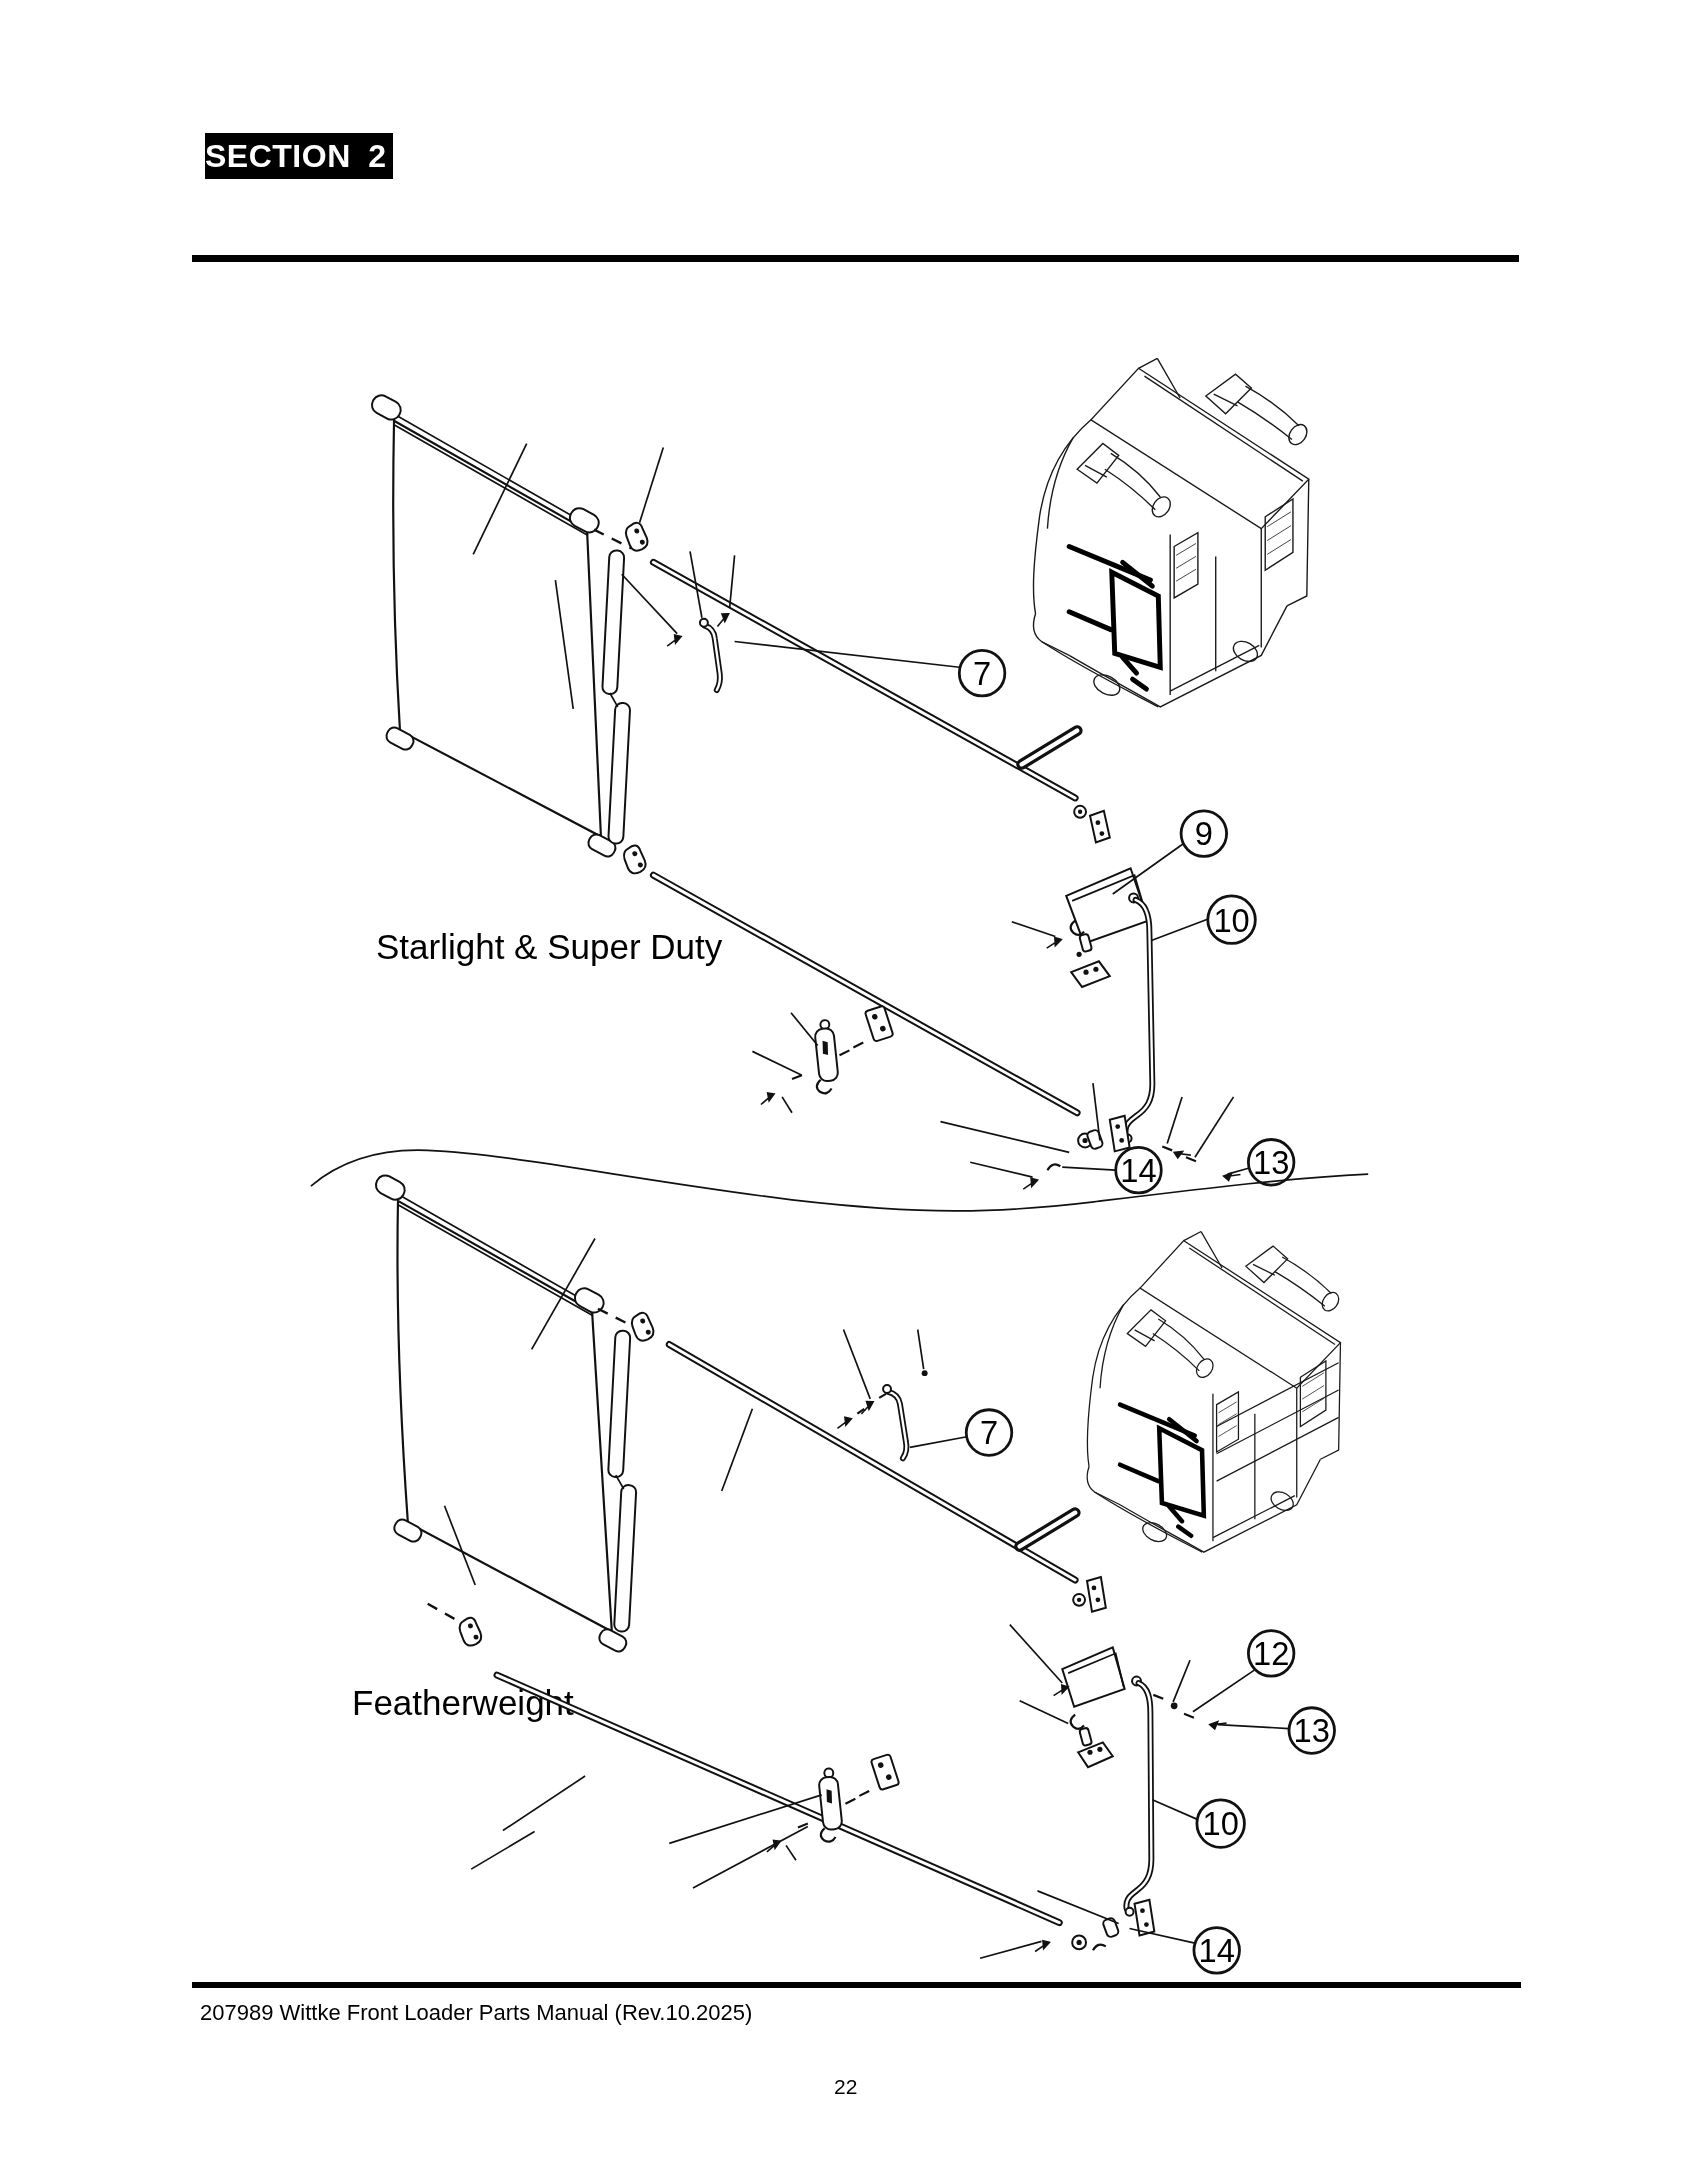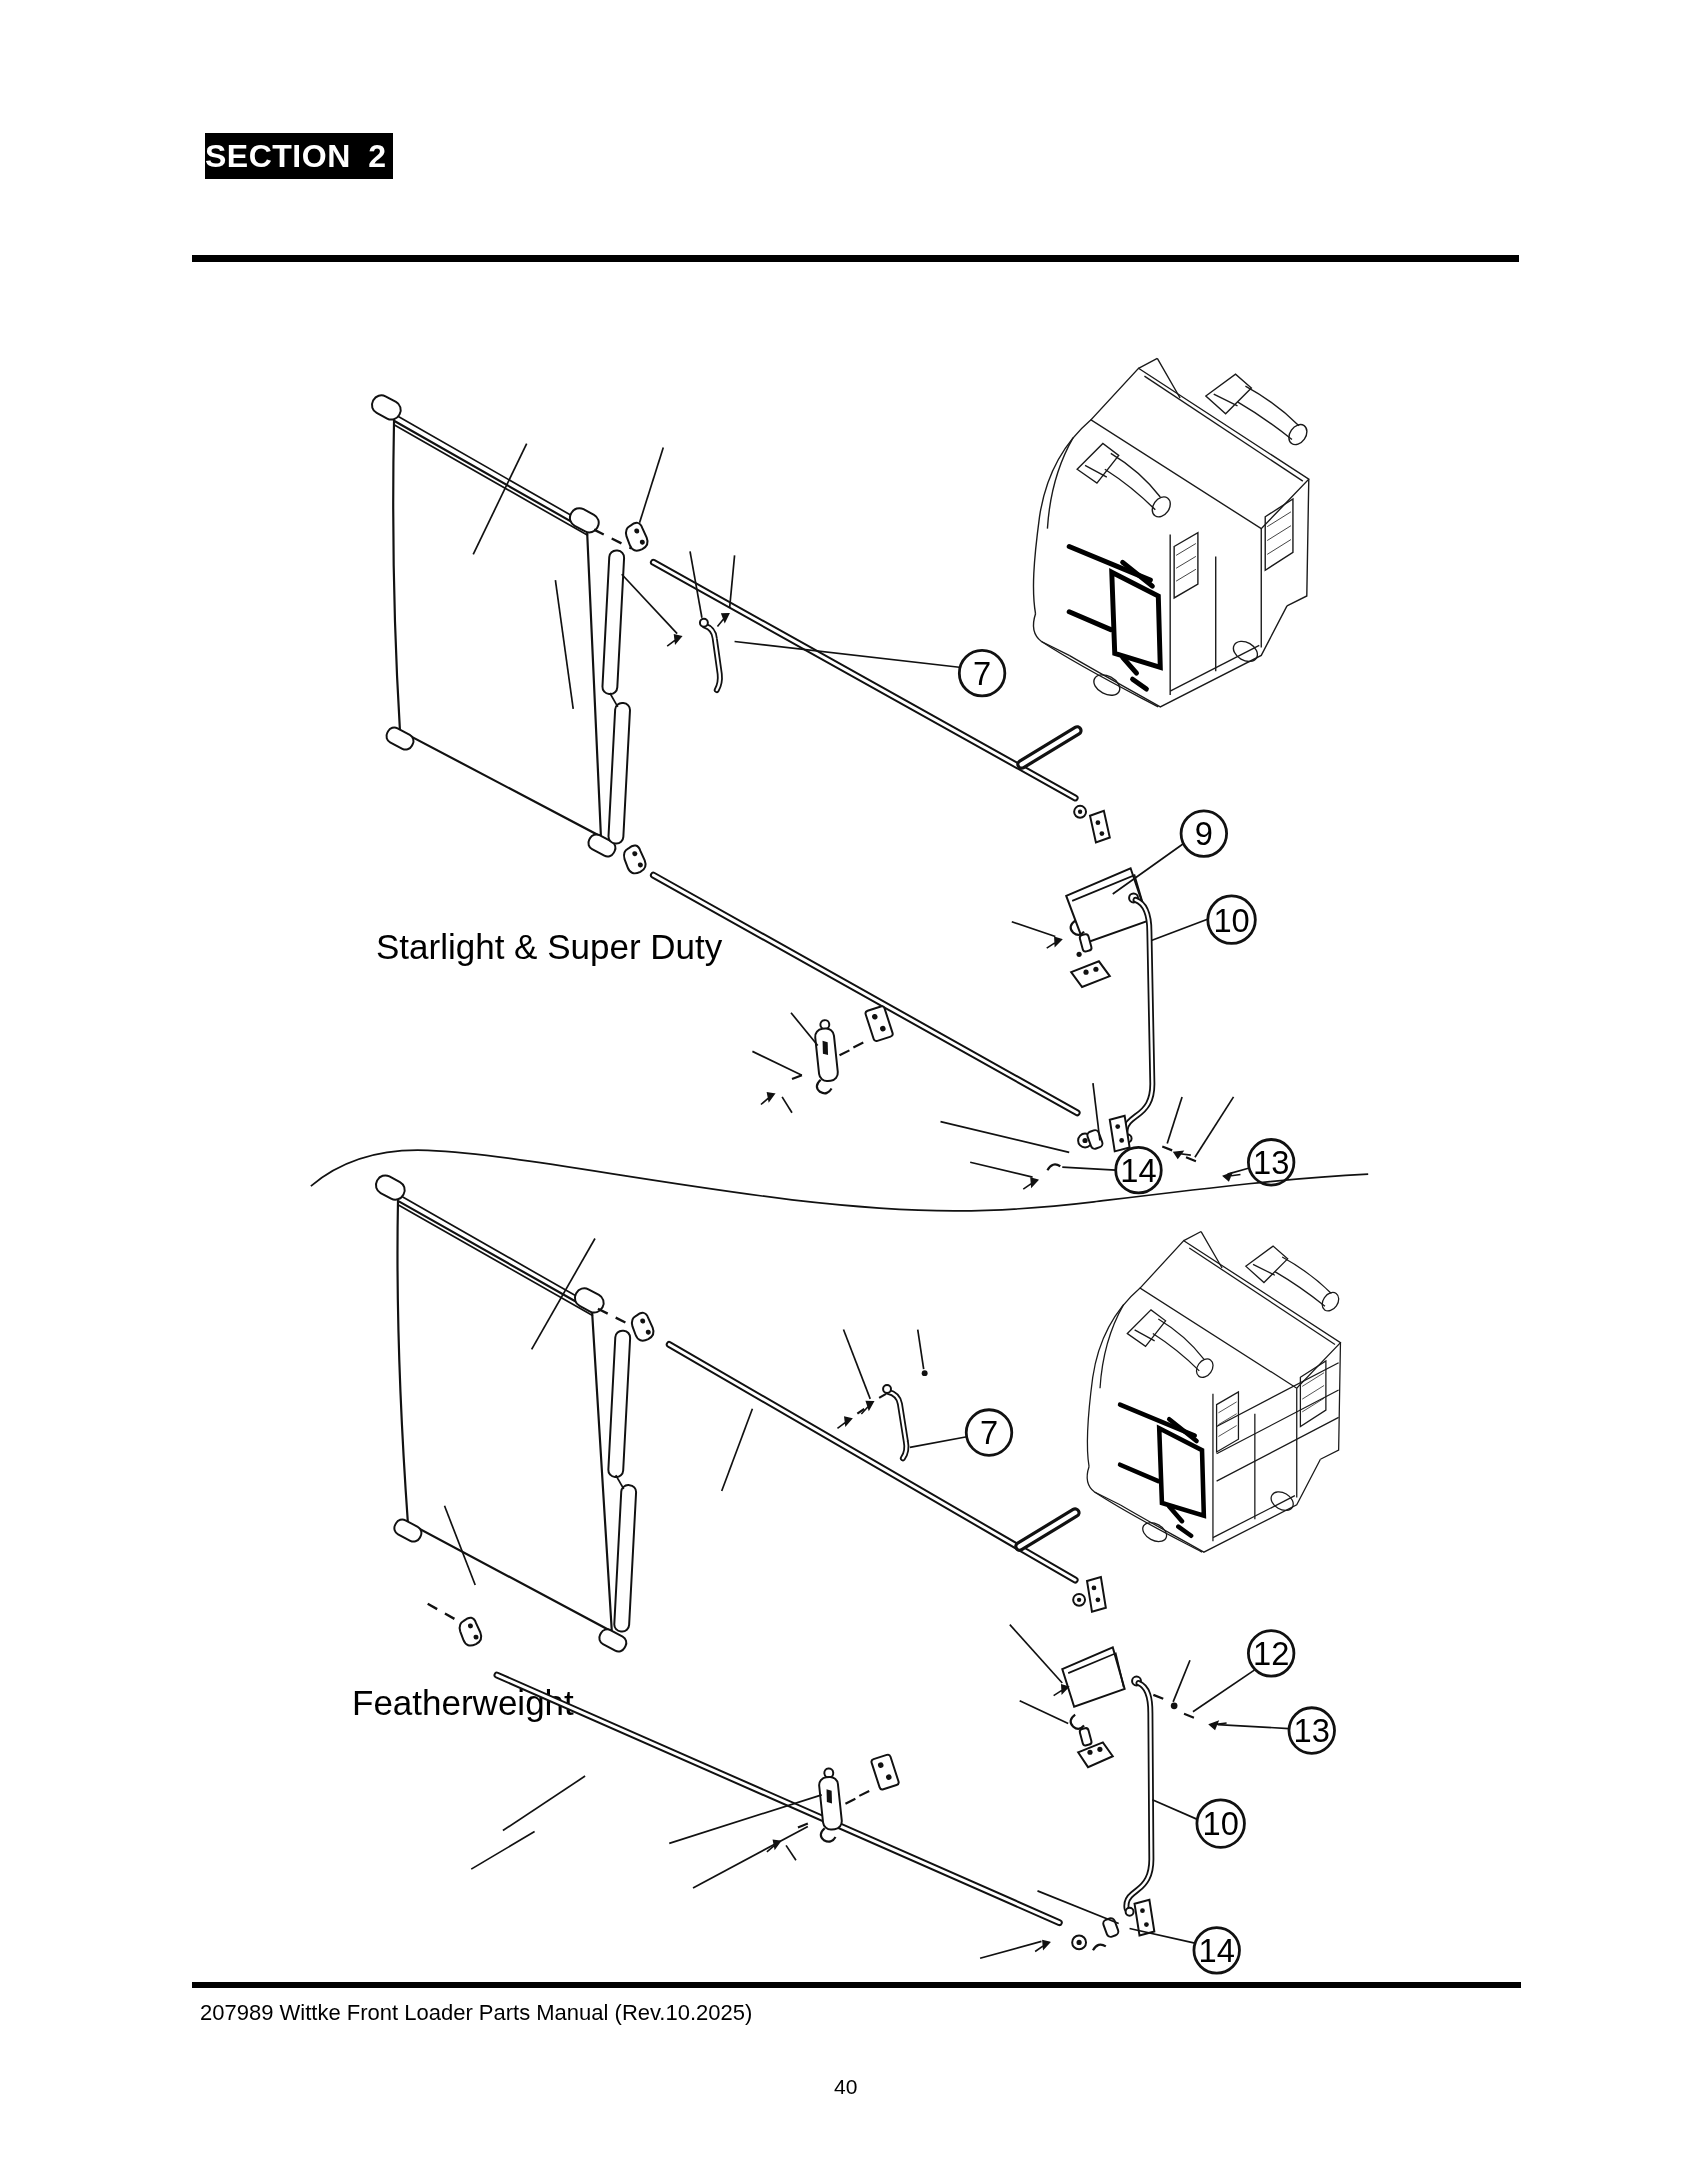--- a/index.html
+++ b/index.html
@@ -380,15 +380,15 @@
       <g>
         <path class="leader" d="M1208,1963 L1141,1948"></path>
         <circle class="co-circle" cx="1229" cy="1970" r="23"></circle>
         <text class="co-num" x="1229" y="1982">14</text>
       </g>
     </g>
   </svg>
 
   <div class="rule-bottom"></div>
   <div class="footer">207989 Wittke Front Loader Parts Manual (Rev.10.2025)</div>
-  <div class="page-num">40</div>
+  <div class="page-num">22</div>
 </div>
 
 
 </body></html>

